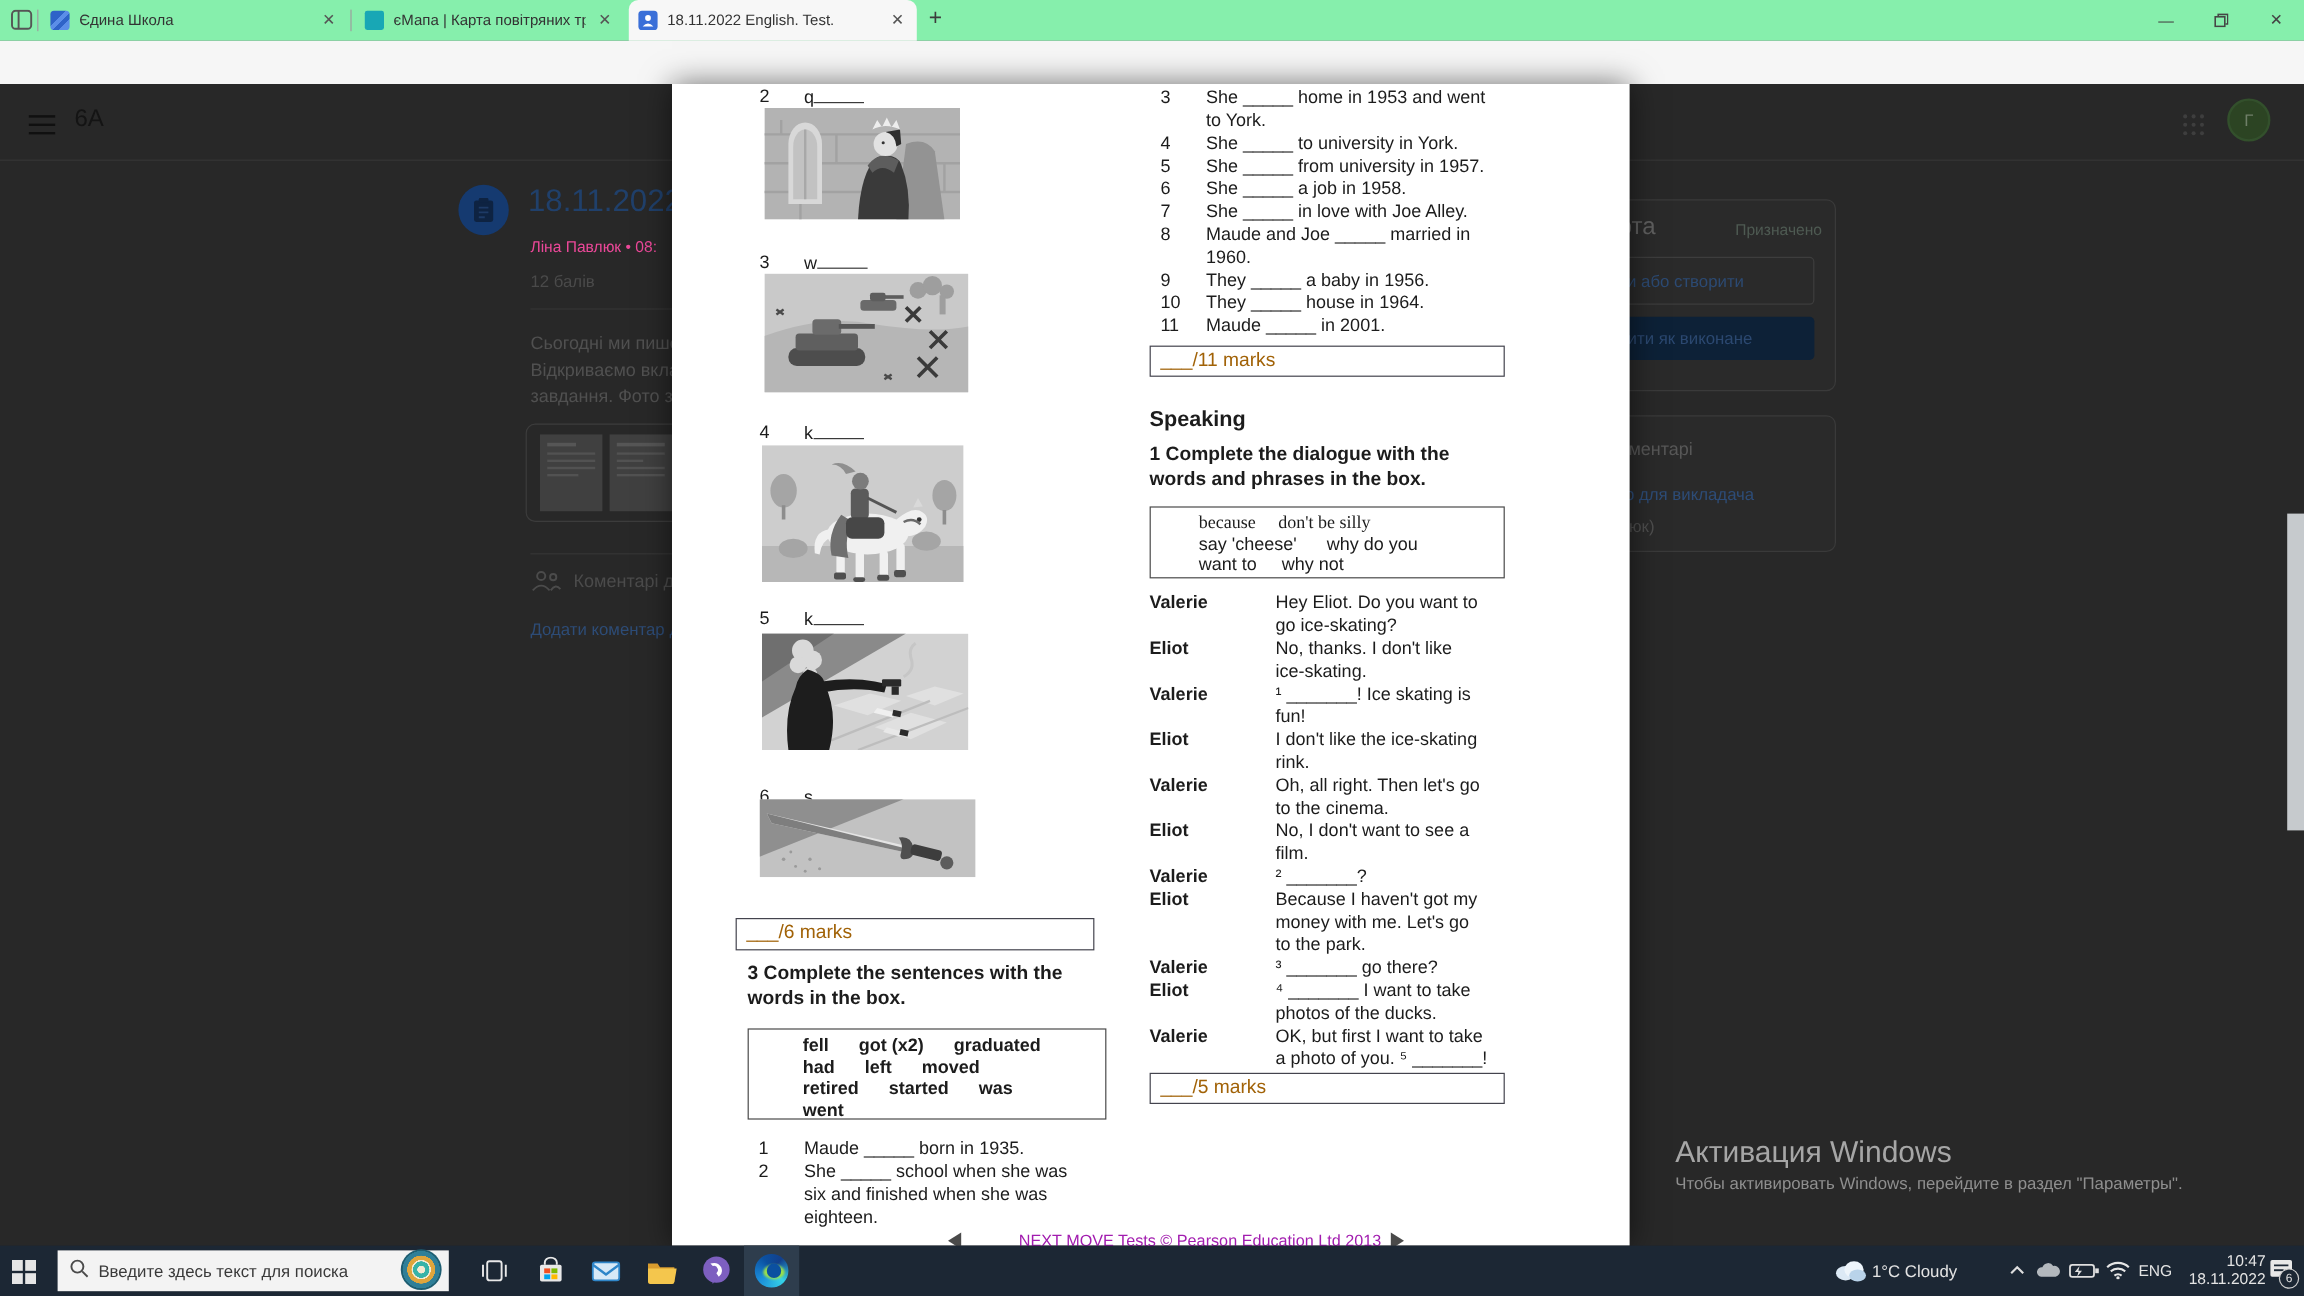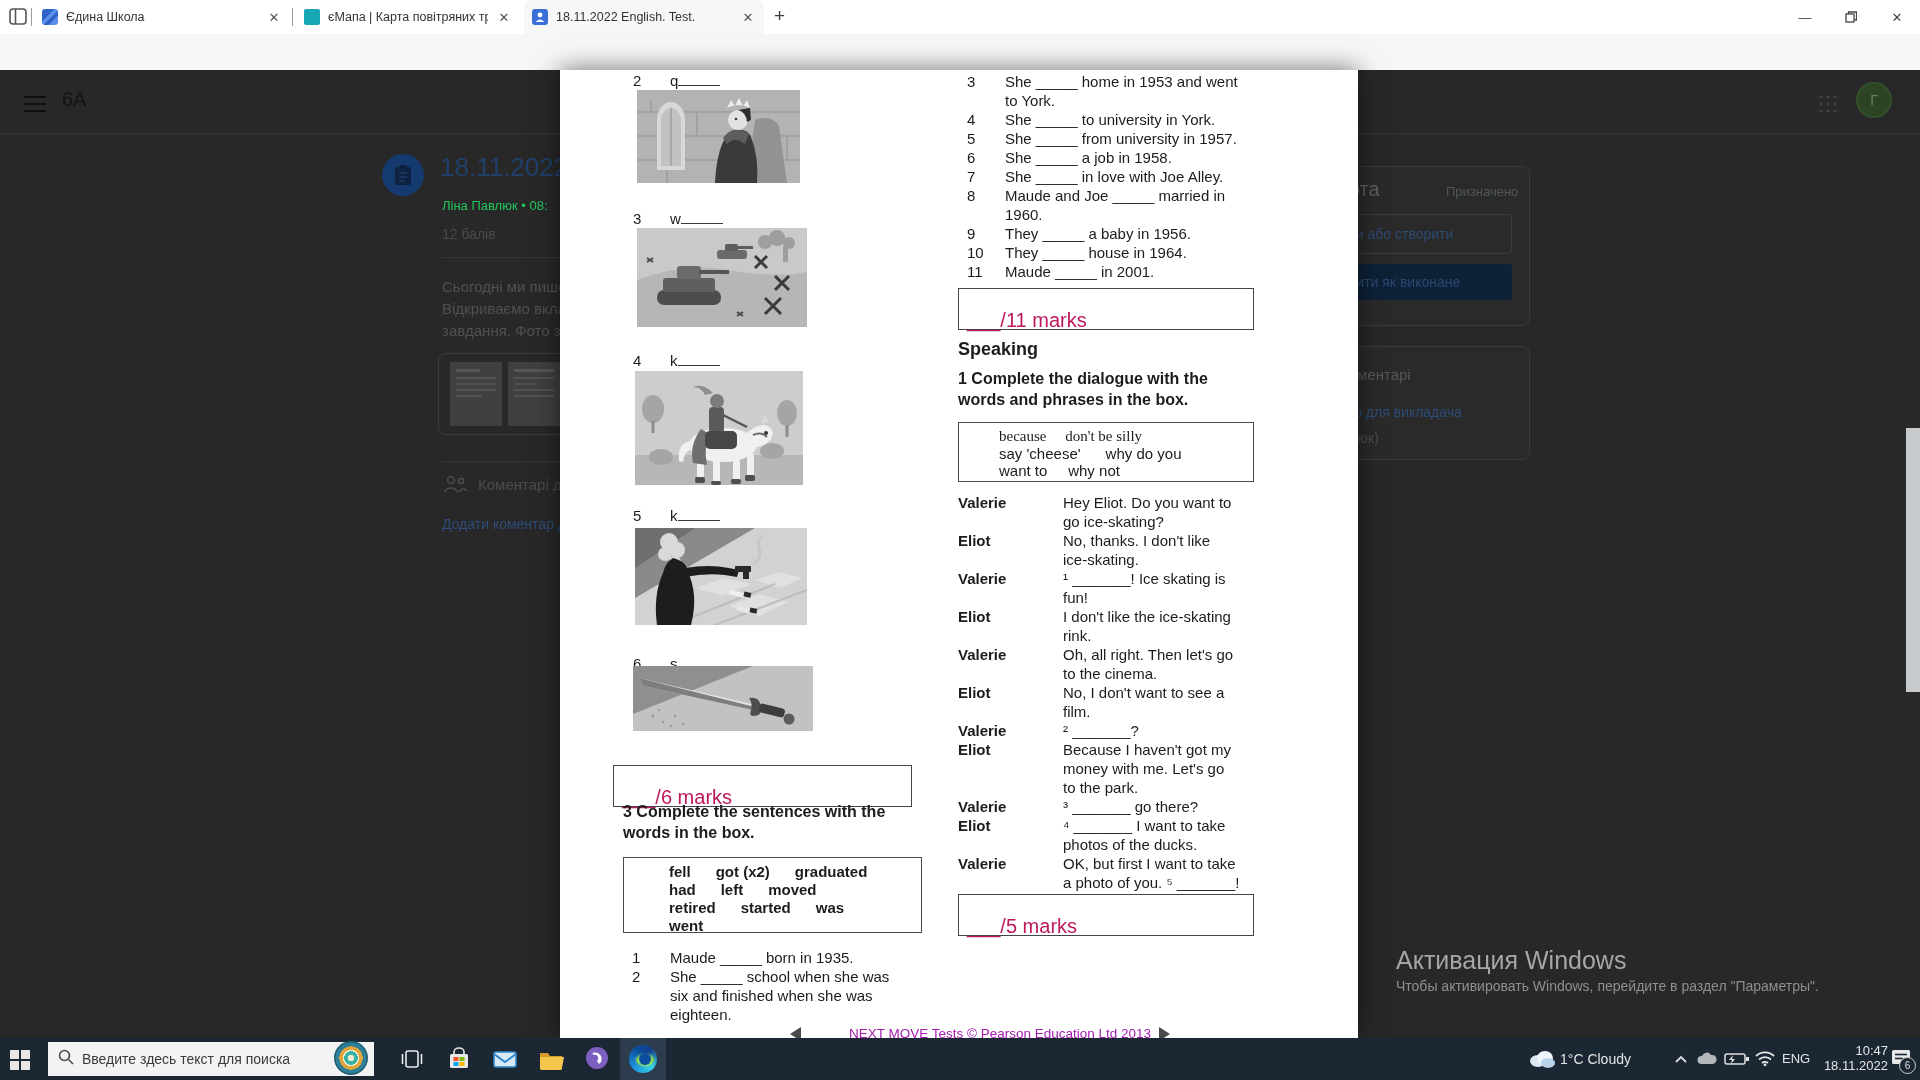--- a/index.html
+++ b/index.html
@@ -1,20 +1,20 @@
 <!DOCTYPE html>
 <html><head>
 <meta charset="utf-8">
 <style>
   html,body{margin:0;padding:0;background:#000;}
   #screen{position:relative;width:1920px;height:1080px;overflow:hidden;
     font-family:"Liberation Sans","DejaVu Sans",sans-serif;background:#282828;}
   .abs{position:absolute;}
   
-  #tabbar{left:0;top:0;width:1920px;height:34px;background:#ffffff;}
+  #tabbar{left:0;top:0;width:1920px;height:34px;background:#86efac;}
   .tab{top:0;height:34px;display:flex;align-items:center;gap:8px;padding:0 8px;box-sizing:border-box;}
   .tab-title{flex:1;font-size:12.5px;color:#333;white-space:nowrap;overflow:hidden;}
   .tab-close{font-size:13px;color:#555;width:16px;text-align:center;cursor:default;}
   .favicon{width:16px;height:16px;border-radius:3px;flex:0 0 16px;}
   .tab-sep{top:8px;width:1px;height:18px;background:#9e9e9e;}
   #tab3{background:#f7f7f7;border-radius:8px 8px 0 0;}
   .wc{top:0;height:34px;width:46px;display:flex;align-items:center;justify-content:center;color:#444;font-size:13px;}
   #addrbar{left:0;top:34px;width:1920px;height:36px;background:#f6f6f6;}
   .navbtn{top:40px;width:26px;height:26px;display:flex;align-items:center;justify-content:center;font-size:16px;color:#4a4a4a;}
   #url-pill{left:118px;top:39px;width:1612px;height:27px;background:#fff;border:1px solid #e2e2e2;border-radius:14px;box-sizing:border-box;display:flex;align-items:center;}
@@ -22,21 +22,21 @@
   .addr-ic{top:40px;width:26px;height:26px;display:flex;align-items:center;justify-content:center;color:#4a4a4a;font-size:15px;}
   
   #desktop{left:0;top:70px;width:1920px;height:968px;background:#282828;}
   .hline{height:1px;background:#363636;}
   
   #doc{left:560px;top:0;width:798px;height:968px;background:#ffffff;box-shadow:0 0 24px rgba(0,0,0,.55);color:#1c1c1c;}
   #doc .num{position:absolute;font-size:15px;}
   #doc .vword{position:absolute;font-size:15px;}
   .blank{display:inline-block;width:42px;height:13px;border-bottom:1.5px solid #3a3a3a;}
   .docimg{position:absolute;}
-  .marksbox{position:absolute;border:1.5px solid #44444e;box-sizing:border-box;font-size:20px;padding:20px 8px;color:#be185d;}
+  .marksbox{position:absolute;border:1.5px solid #44444e;box-sizing:border-box;font-size:16px;padding:3px 8px;color:#a16207;}
   .wordbox{position:absolute;border:1.5px solid #4a4a4a;box-sizing:border-box;}
   .wline{font-size:15px;white-space:pre-wrap;color:#1c1c1c;}
   .bold16{position:absolute;font-size:16px;font-weight:bold;}
   .drow{display:flex;font-size:15px;line-height:19px;}
   .dnum{width:47px;flex:0 0 47px;box-sizing:border-box;padding-left:9px;}
   .dtext{flex:1;white-space:pre-wrap;}
   .dspeaker{width:105px;flex:0 0 105px;font-weight:bold;}
   .tri{width:0;height:0;border-top:7px solid transparent;border-bottom:7px solid transparent;}
   
   #taskbar{left:0;top:1038px;width:1920px;height:42px;background:#1c2734;z-index:60;}
@@ -155,21 +155,21 @@
     <div class="abs" style="left:382px;top:84px;width:42px;height:42px;border-radius:50%;background:#153a70;display:flex;align-items:center;justify-content:center;">
       <svg width="20" height="22">
           <rect x="2" y="3" width="16" height="18" rx="2" fill="#0e2342"></rect>
           <rect x="6" y="1" width="8" height="4" rx="1" fill="#0e2342"></rect>
           <line x1="6" y1="9" x2="14" y2="9" stroke="#1d3a66" stroke-width="1.6"></line>
           <line x1="6" y1="13" x2="14" y2="13" stroke="#1d3a66" stroke-width="1.6"></line>
           <line x1="6" y1="17" x2="11" y2="17" stroke="#1d3a66" stroke-width="1.6"></line>
         </svg>
     </div>
     <div class="abs nowrap" style="left:440px;top:82px;font-size:26px;color:#20406b;">18.11.2022</div>
-    <div class="abs nowrap" style="left:442px;top:128px;font-size:13px;color:#22c55e;">Ліна Павлюк • 08:</div>
+    <div class="abs nowrap" style="left:442px;top:128px;font-size:13px;color:#ec4899;">Ліна Павлюк • 08:</div>
     <div class="abs nowrap" style="left:442px;top:156px;font-size:14px;color:#4a4a4a;">12 балів</div>
     <div class="abs hline" style="left:442px;top:187px;width:910px;"></div>
     <div class="abs nowrap" style="left:442px;top:208px;font-size:15px;color:#505050;">Сьогодні ми пишемо</div>
     <div class="abs nowrap" style="left:442px;top:230px;font-size:15px;color:#505050;">Відкриваємо вкладення</div>
     <div class="abs nowrap" style="left:442px;top:252px;font-size:15px;color:#505050;">завдання. Фото з</div>
     <div class="abs" style="left:438px;top:283px;width:420px;height:80px;border:1px solid #3c3c3c;border-radius:8px;">
       <div class="abs" style="left:11px;top:8px;width:52px;height:64px;background:#404040;">
         <div style="margin:7px 6px 0;height:3px;background:#565656;width:24px;"></div>
         <div style="margin:5px 6px 0;height:2px;background:#525252;"></div>
         <div style="margin:4px 6px 0;height:2px;background:#525252;"></div>

